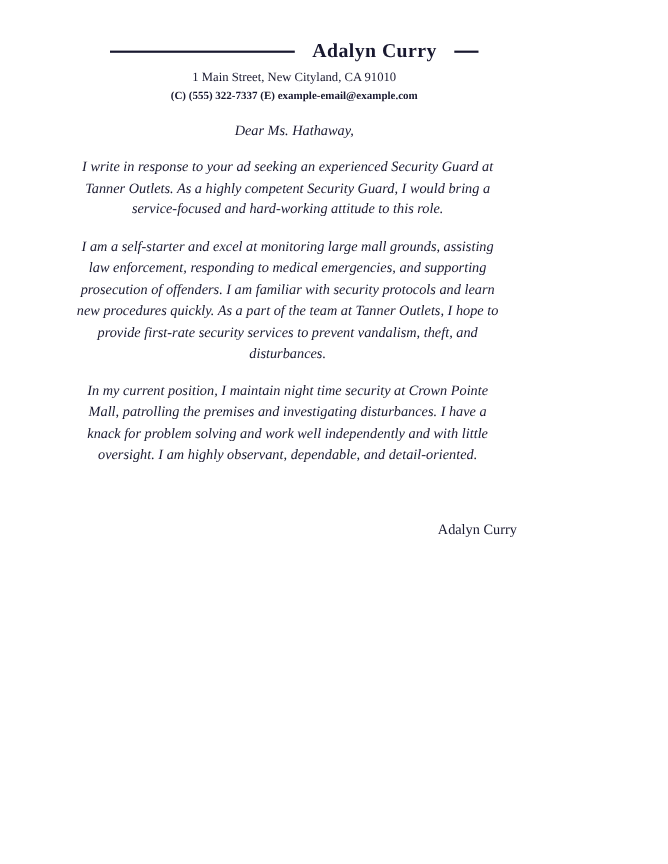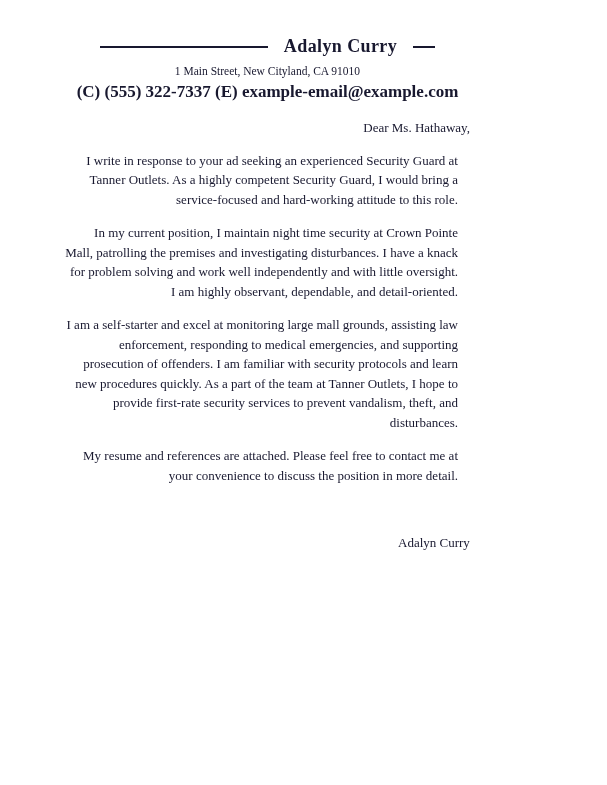--- a/index.html
+++ b/index.html
@@ -42,30 +42,31 @@
       letter-spacing: 0.4px;
       white-space: nowrap;
     }
     .addr-line {
       font-size: 11.5px;
       font-weight: normal;
       margin-top: 7px;
       line-height: 1.3;
     }
     .contact-line {
-      font-size: 17px;
+      font-size: 10px;
       font-weight: bold;
       margin-top: 2px;
       line-height: 1.3;
     }
     .letter-body {
       margin-top: 15px;
       font-size: 13px;
       line-height: 1.5;
-      text-align: right;
+      text-align: center;
+      font-style: italic;
     }
     .salutation {
       margin: 0 0 13px 0;
     }
     .letter-body p.para {
       margin: 0 12px 14px 0;
     }
     .closing-block {
       margin-top: 18px;
       margin-left: 310px;
@@ -90,22 +91,21 @@
       <span class="name">Adalyn Curry</span>
       <span class="rule rule-right"></span>
     </div>
     <div class="addr-line">1 Main Street, New Cityland, CA 91010</div>
     <div class="contact-line">(C) (555) 322-7337 (E) example-email@example.com</div>
   </div>
 
   <div class="letter-body">
     <p class="salutation">Dear Ms. Hathaway,</p>
     <p class="para">I write in response to your ad seeking an experienced Security Guard at Tanner Outlets. As a highly competent Security Guard, I would bring a service-focused and hard-working attitude to this role.</p>
+    <p class="para">I am a self-starter and excel at monitoring large mall grounds, assisting law enforcement, responding to medical emergencies, and supporting prosecution of offenders. I am familiar with security protocols and learn new procedures quickly. As a part of the team at Tanner Outlets, I hope to provide first-rate security services to prevent vandalism, theft, and disturbances.</p>
     <p class="para">In my current position, I maintain night time security at Crown Pointe Mall, patrolling the premises and investigating disturbances. I have a knack for problem solving and work well independently and with little oversight. I am highly observant, dependable, and detail-oriented.</p>
-    <p class="para">I am a self-starter and excel at monitoring large mall grounds, assisting law enforcement, responding to medical emergencies, and supporting prosecution of offenders. I am familiar with security protocols and learn new procedures quickly. As a part of the team at Tanner Outlets, I hope to provide first-rate security services to prevent vandalism, theft, and disturbances.</p>
-    <p class="para">My resume and references are attached. Please feel free to contact me at your convenience to discuss the position in more detail.</p>
   </div>
 
   <div class="closing-block">
     <p class="signature">Adalyn Curry</p>
   </div>
 
 </div>
 
 </body></html>

